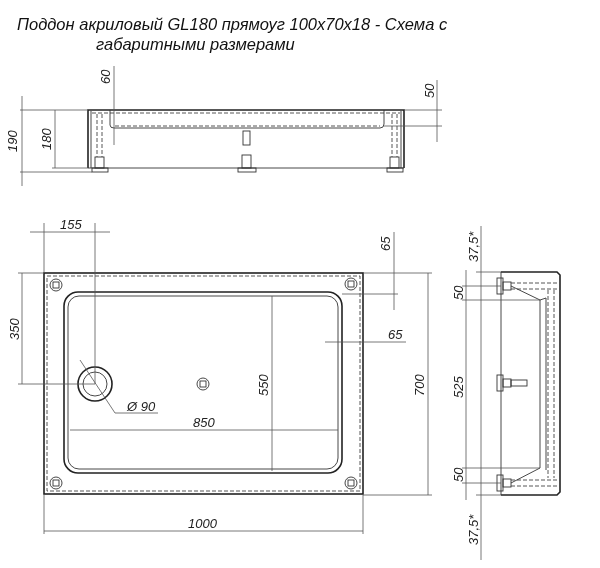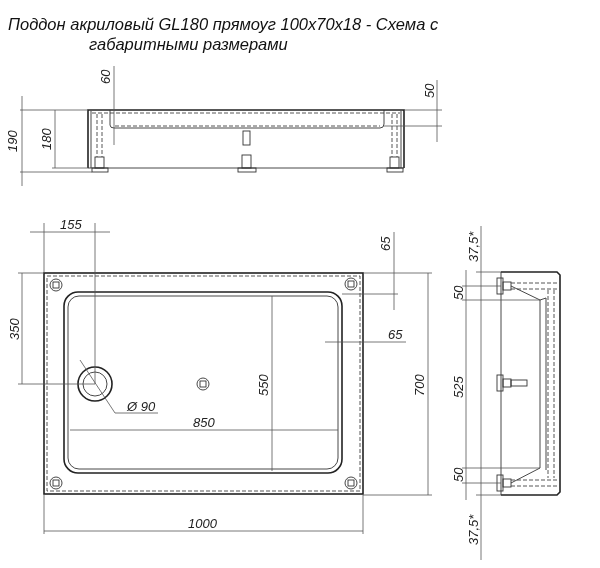--- a/index.html
+++ b/index.html
@@ -1,19 +1,19 @@
 <!DOCTYPE html>
 <html><head>
 <meta charset="utf-8">
 <style>
   html,body{margin:0;padding:0;background:#ffffff;}
   body{width:600px;height:568px;position:relative;overflow:hidden;font-family:"Liberation Sans",sans-serif;}
   .title{position:absolute;left:0;top:14px;width:600px;font-style:italic;font-size:16.5px;color:#111;line-height:20px;}
-  .title .l1{position:absolute;left:8px;top:0;white-space:nowrap;}
-  .title .l2{position:absolute;left:89px;top:20px;white-space:nowrap;}
+  .title .l1{position:absolute;left:17px;top:0;white-space:nowrap;}
+  .title .l2{position:absolute;left:96px;top:20px;white-space:nowrap;}
   svg{position:absolute;left:0;top:0;}
   svg text{font-family:"Liberation Sans",sans-serif;font-style:italic;font-size:13px;fill:#222;}
   .dim{stroke:#555;stroke-width:0.8;fill:none;}
   .thick{stroke:#222;stroke-width:1.6;fill:none;}
   .thin{stroke:#333;stroke-width:0.9;fill:none;}
   .dash{stroke:#444;stroke-width:0.9;fill:none;stroke-dasharray:4 2;}
 </style>
 </head>
 <body>
 

